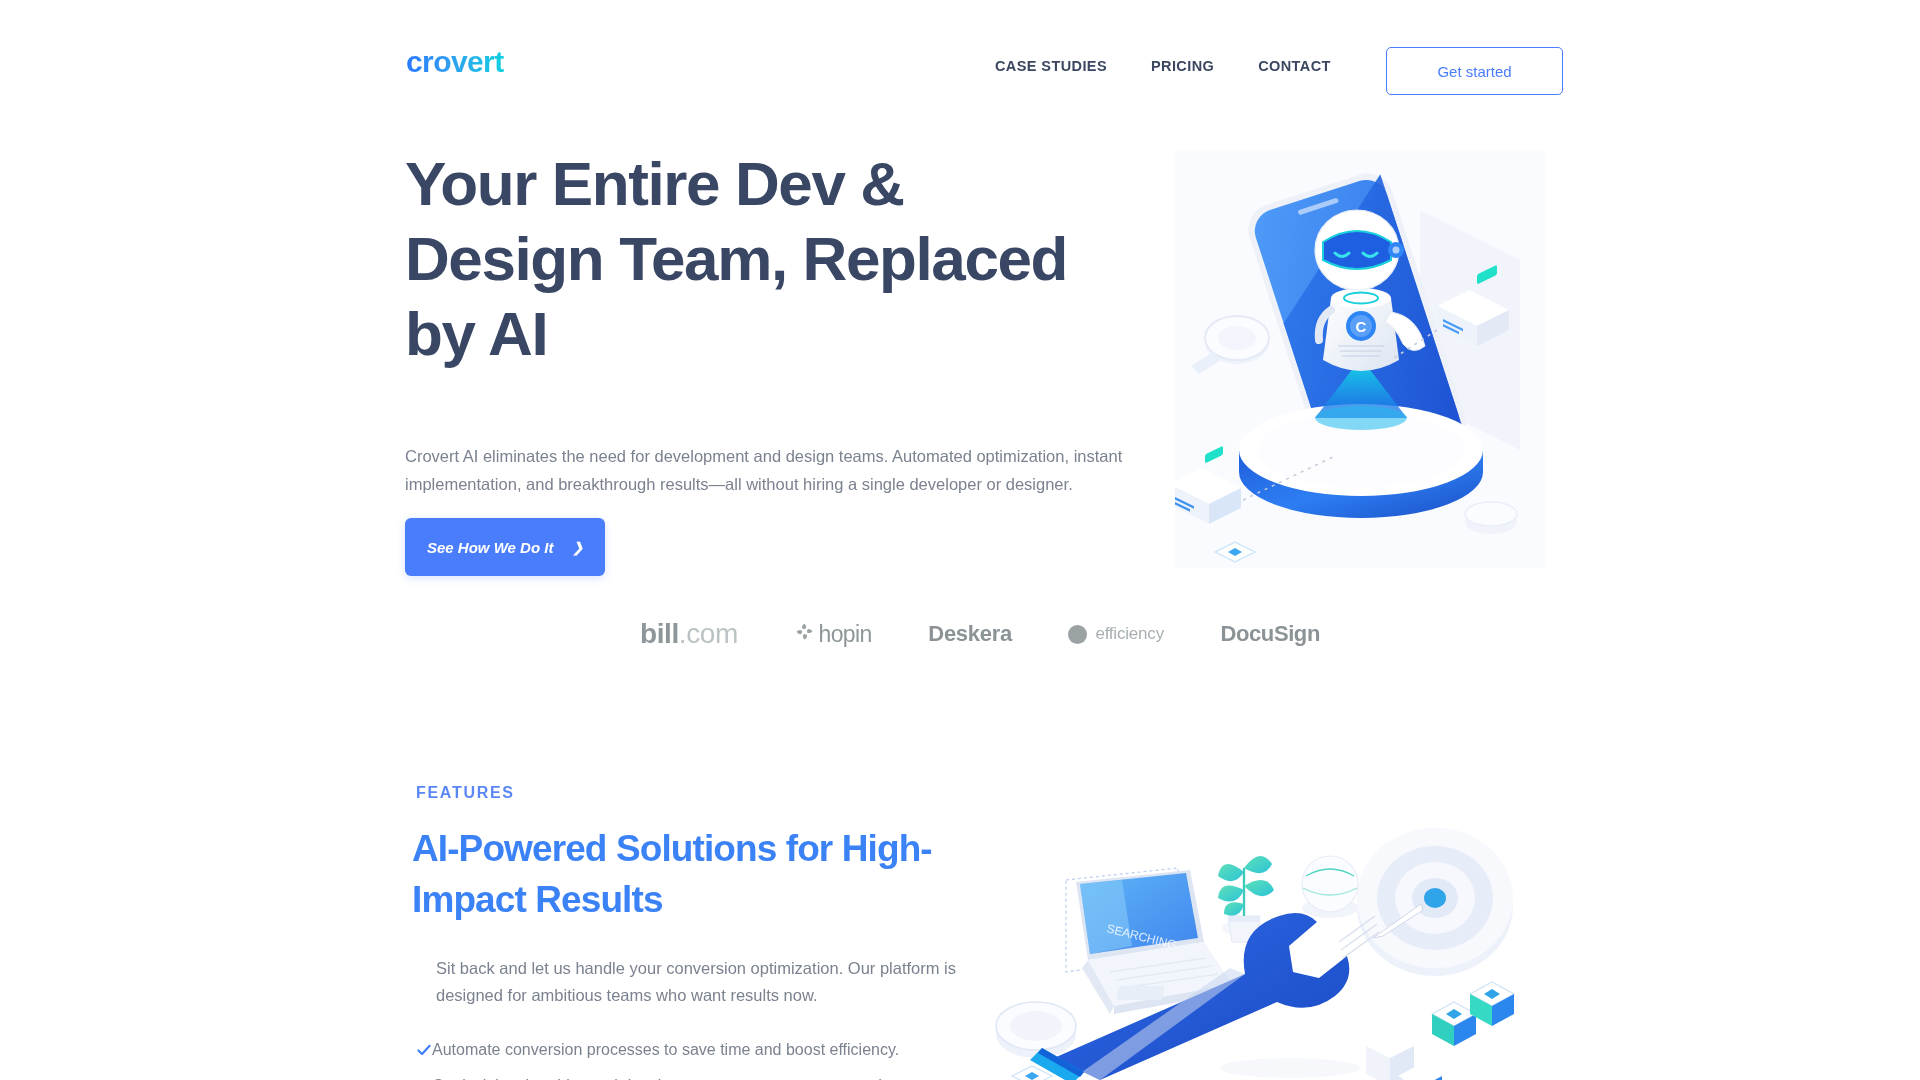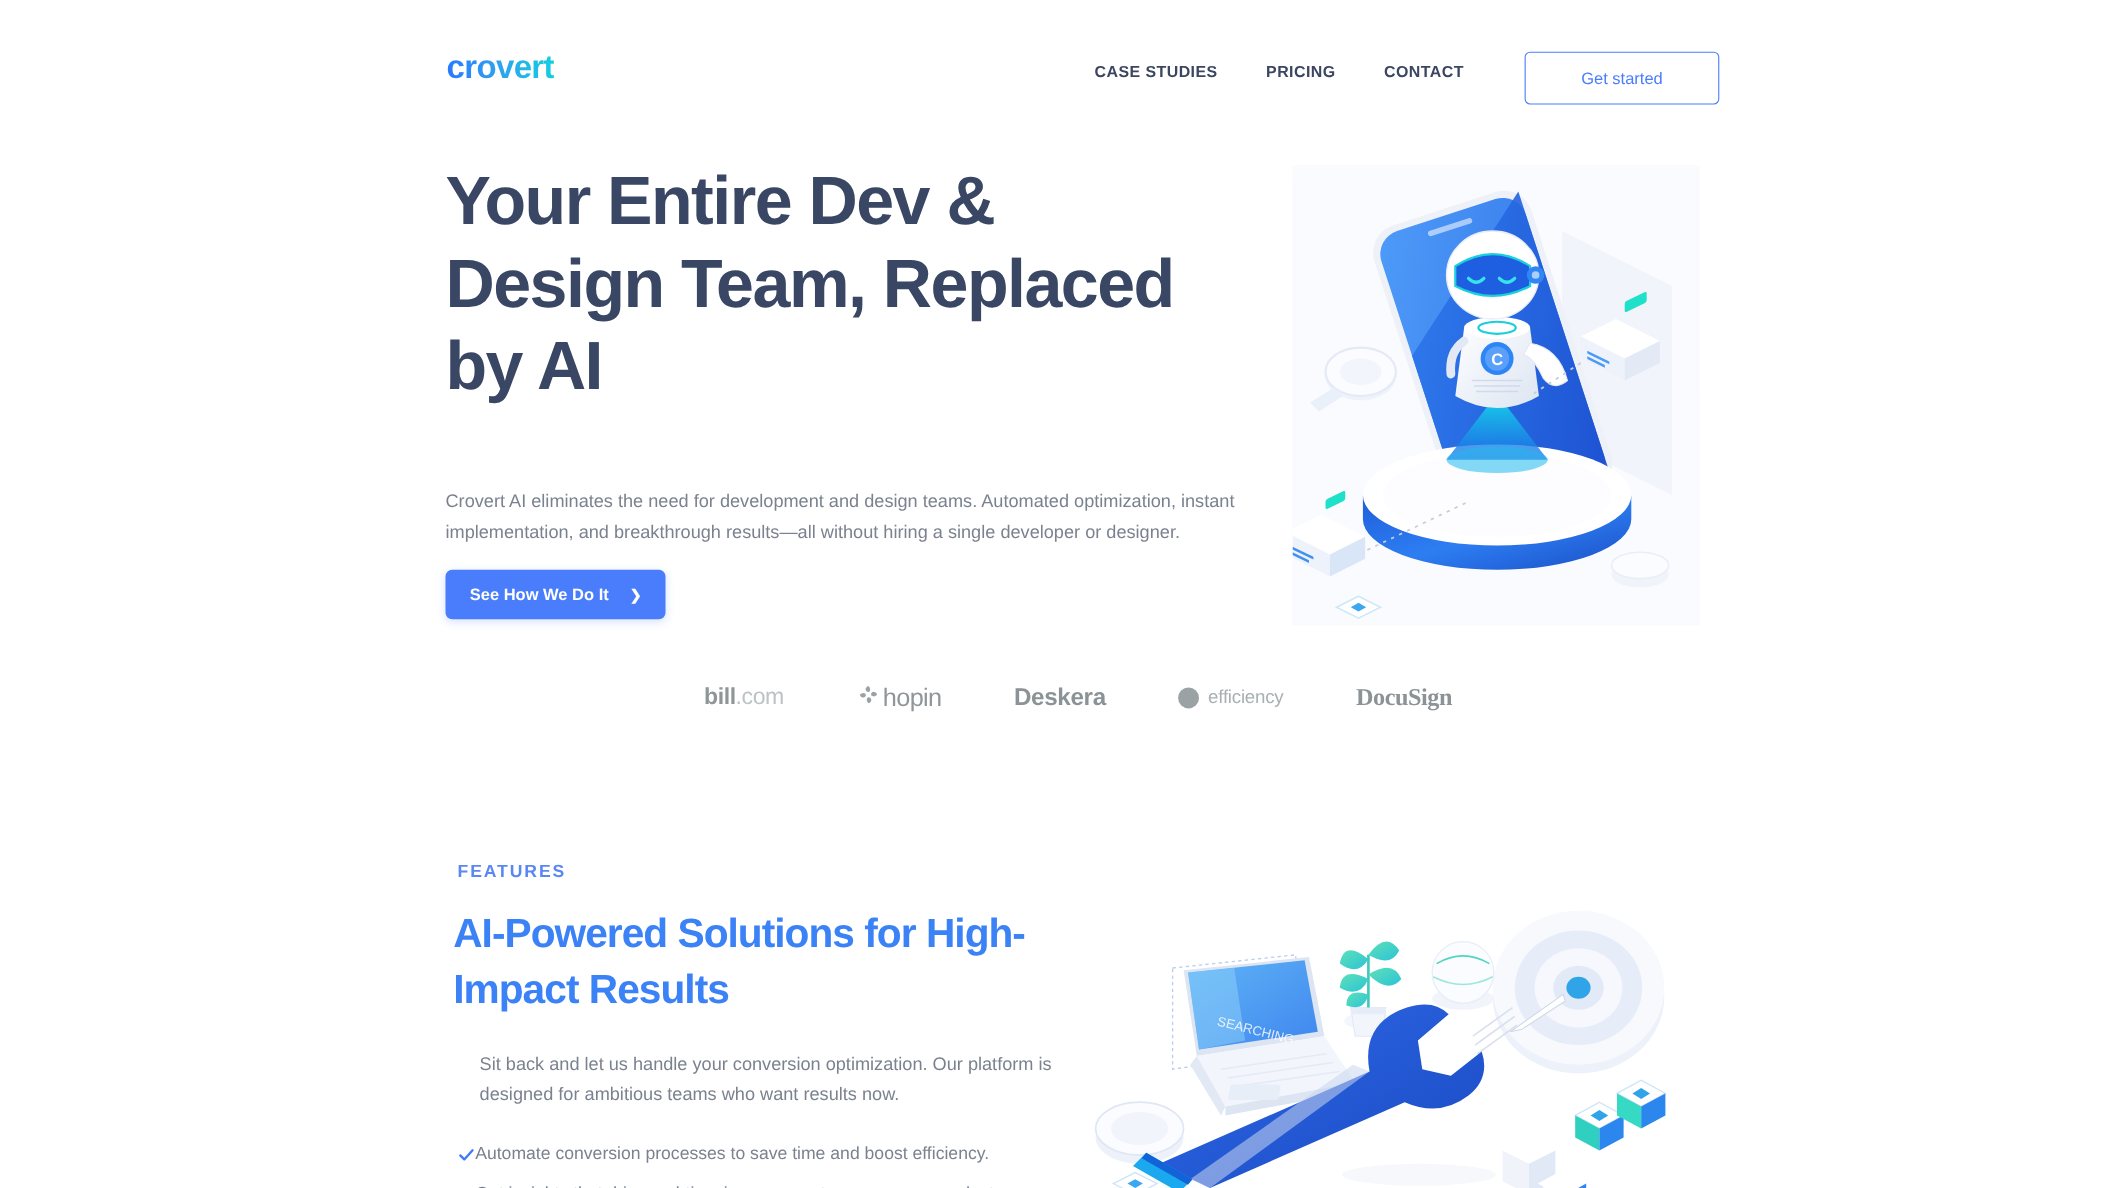--- a/index.html
+++ b/index.html
@@ -48,52 +48,53 @@
     width:700px;
     font-size:62px; font-weight:800; line-height:1.21;
     letter-spacing:-1.4px; color:#394764;
   }
   .hero-sub {
     position:absolute; left:405px; top:443px; width:760px;
     font-size:16.5px; line-height:1.68; color:#7b828f; font-weight:400;
   }
   .hero-cta {
     position:absolute; left:405px; top:518px;
-    height:45px; padding:0 22px;
+    height:58px; padding:0 22px;
     background:#4a7dfb; border:none; border-radius:6px;
     color:#ffffff; font-size:15px; font-weight:600;
     font-family:"Liberation Sans", sans-serif;
     display:flex; align-items:center; gap:19px; cursor:pointer;
     box-shadow:0 2px 8px rgba(74,125,251,0.22);
+    font-style:italic;
   }
   .hero-cta .chev { font-size:13px; font-weight:900; line-height:1; }
 
   
   .hero-art {
     position:absolute; left:1175px; top:150px;
     width:370px; height:418px; overflow:hidden;
     background:linear-gradient(160deg,#fbfcfe 0%,#f6f8fc 100%);
   }
   .hero-art svg { display:block; }
 
   
   .clients {
     position:absolute; left:640px; top:612px;
     width:680px; height:44px;
     display:flex; align-items:center; justify-content:space-between;
   }
   .client { color:#9aa3a6; white-space:nowrap; display:flex; align-items:center; }
-  .c-bill     { font-size:21px; letter-spacing:-0.4px; }
+  .c-bill     { font-size:28px; letter-spacing:-0.4px; }
   .c-bill b   { color:#8e9699; font-weight:700; }
   .c-bill i   { color:#bcc3c5; font-style:normal; font-weight:400; }
   .c-hopin    { font-size:23px; color:#8e9699; font-weight:400; gap:3px; letter-spacing:-0.6px; }
   .c-deskera  { font-size:22px; font-weight:700; color:#8b9396; letter-spacing:-0.3px; }
   .c-headspace{ font-size:17px; color:#a8b0b2; gap:8px; letter-spacing:-0.2px; }
   .hs-dot     { width:19px; height:19px; border-radius:50%; background:#9aa2a4; display:block; }
-  .c-docusign { font-size:22px; font-weight:700; color:#8b9396; letter-spacing:-0.4px;font-family:Liberation Serif, serif; }
+  .c-docusign { font-size:22px; font-weight:700; color:#8b9396; letter-spacing:-0.4px; }
 
   
   .feat-eyebrow {
     position:absolute; left:416px; top:784px;
     font-size:16px; font-weight:700; letter-spacing:1.7px; color:#5b87f5;
   }
   .feat-title {
     position:absolute; left:412px; top:823px; width:560px;
     font-size:37px; font-weight:600; line-height:1.38;
     letter-spacing:-0.9px; color:#3b82f6;

